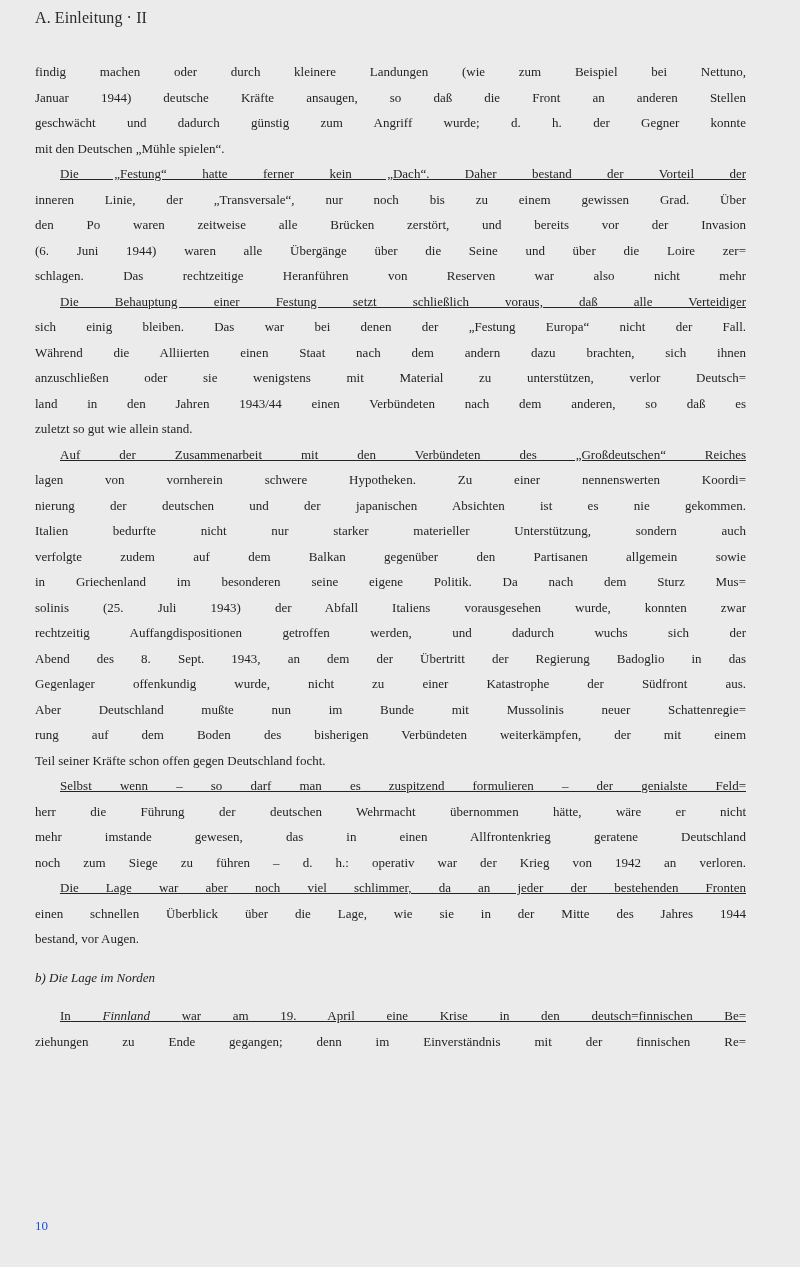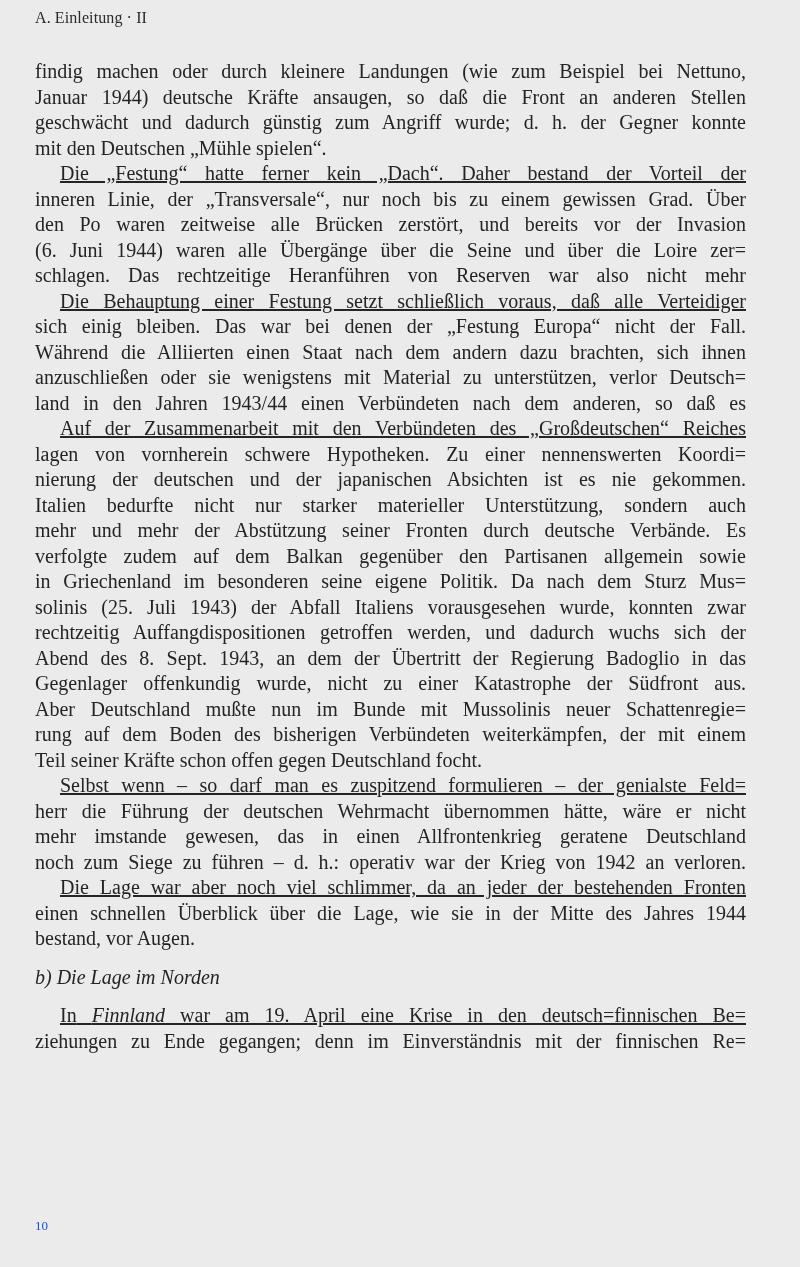--- a/index.html
+++ b/index.html
@@ -24,21 +24,21 @@
       letter-spacing: 0.1px;
       font-family: "Liberation Serif", serif;
       color: #2a2a2a;
     }
     .body-text {
       position: absolute;
       left: 35px;
       top: 59px;
       width: 711px;
       font-family: "Liberation Serif", serif;
-      font-size: 20px;
+      font-size: 13px;
       line-height: 25.5px;
       text-align: justify;
       hyphens: none;
     }
     .body-text .line {
       display: block;
       text-align: justify;
       text-align-last: justify;
       white-space: nowrap;
       height: 25.5px;
@@ -85,28 +85,28 @@
       <span class="line">(6. Juni 1944) waren alle Übergänge über die Seine und über die Loire zer=</span>
       <span class="line">schlagen. Das rechtzeitige Heranführen von Reserven war also nicht mehr</span>
     </div>
 
     <div>
       <span class="line ind">Die Behauptung einer Festung setzt schließlich voraus, daß alle Verteidiger</span>
       <span class="line">sich einig bleiben. Das war bei denen der „Festung Europa“ nicht der Fall.</span>
       <span class="line">Während die Alliierten einen Staat nach dem andern dazu brachten, sich ihnen</span>
       <span class="line">anzuschließen oder sie wenigstens mit Material zu unterstützen, verlor Deutsch=</span>
       <span class="line">land in den Jahren 1943/44 einen Verbündeten nach dem anderen, so daß es</span>
+      <span class="line last">zuletzt so gut wie allein stand.</span>
     </div>
 
     <div>
       <span class="line ind">Auf der Zusammenarbeit mit den Verbündeten des „Großdeutschen“ Reiches</span>
       <span class="line">lagen von vornherein schwere Hypotheken. Zu einer nennenswerten Koordi=</span>
       <span class="line">nierung der deutschen und der japanischen Absichten ist es nie gekommen.</span>
       <span class="line">Italien bedurfte nicht nur starker materieller Unterstützung, sondern auch</span>
-      <span class="line">mehr und mehr der Abstützung seiner Fronten durch deutsche Verbände. Es</span>
       <span class="line">verfolgte zudem auf dem Balkan gegenüber den Partisanen allgemein sowie</span>
       <span class="line">in Griechenland im besonderen seine eigene Politik. Da nach dem Sturz Mus=</span>
       <span class="line">solinis (25. Juli 1943) der Abfall Italiens vorausgesehen wurde, konnten zwar</span>
       <span class="line">rechtzeitig Auffangdispositionen getroffen werden, und dadurch wuchs sich der</span>
       <span class="line">Abend des 8. Sept. 1943, an dem der Übertritt der Regierung Badoglio in das</span>
       <span class="line">Gegenlager offenkundig wurde, nicht zu einer Katastrophe der Südfront aus.</span>
       <span class="line">Aber Deutschland mußte nun im Bunde mit Mussolinis neuer Schattenregie=</span>
       <span class="line">rung auf dem Boden des bisherigen Verbündeten weiterkämpfen, der mit einem</span>
       <span class="line last">Teil seiner Kräfte schon offen gegen Deutschland focht.</span>
     </div>

